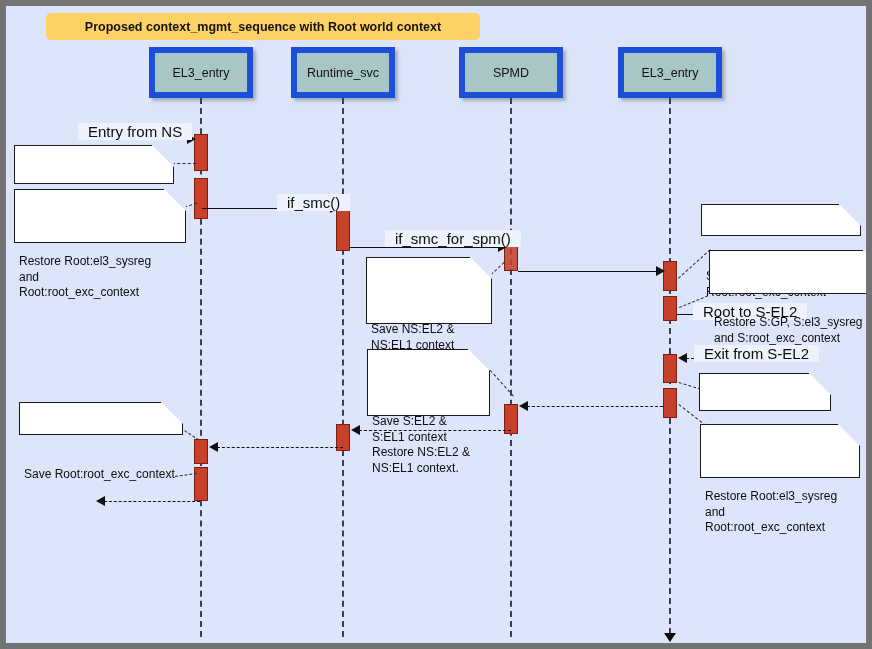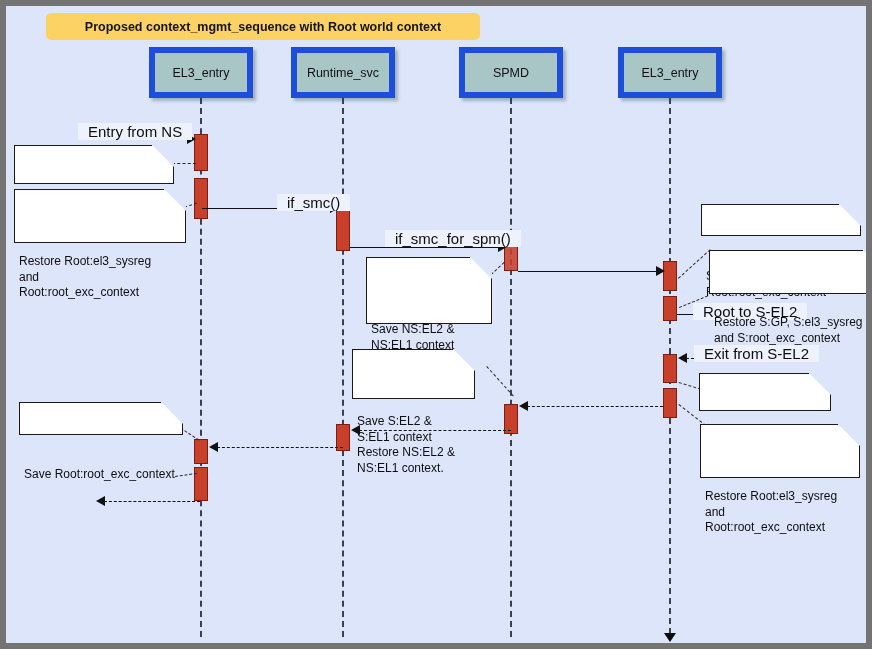--- a/index.html
+++ b/index.html
@@ -295,21 +295,21 @@
 
     <div class="note" style="left:694px; top:418px; width:160px; height:54px;">
       <span class="fold"></span>
       <span class="fold-edge"></span>
       <span class="fold-top"></span>
       <span>Restore Root:el3_sysreg
 and
 Root:root_exc_context</span>
     </div>
 
-    <div class="note" style="left:346px; top:343px; width:123px; height:50px;">
+    <div class="note" style="left:361px; top:343px; width:123px; height:67px;">
       <span class="fold"></span>
       <span class="fold-edge"></span>
       <span class="fold-top"></span>
       <span>Save S:EL2 &amp;
 S:EL1 context
 Restore NS:EL2 &amp;
 NS:EL1 context.</span>
     </div>
 
     <div class="note" style="left:13px; top:396px; width:164px; height:33px;">

